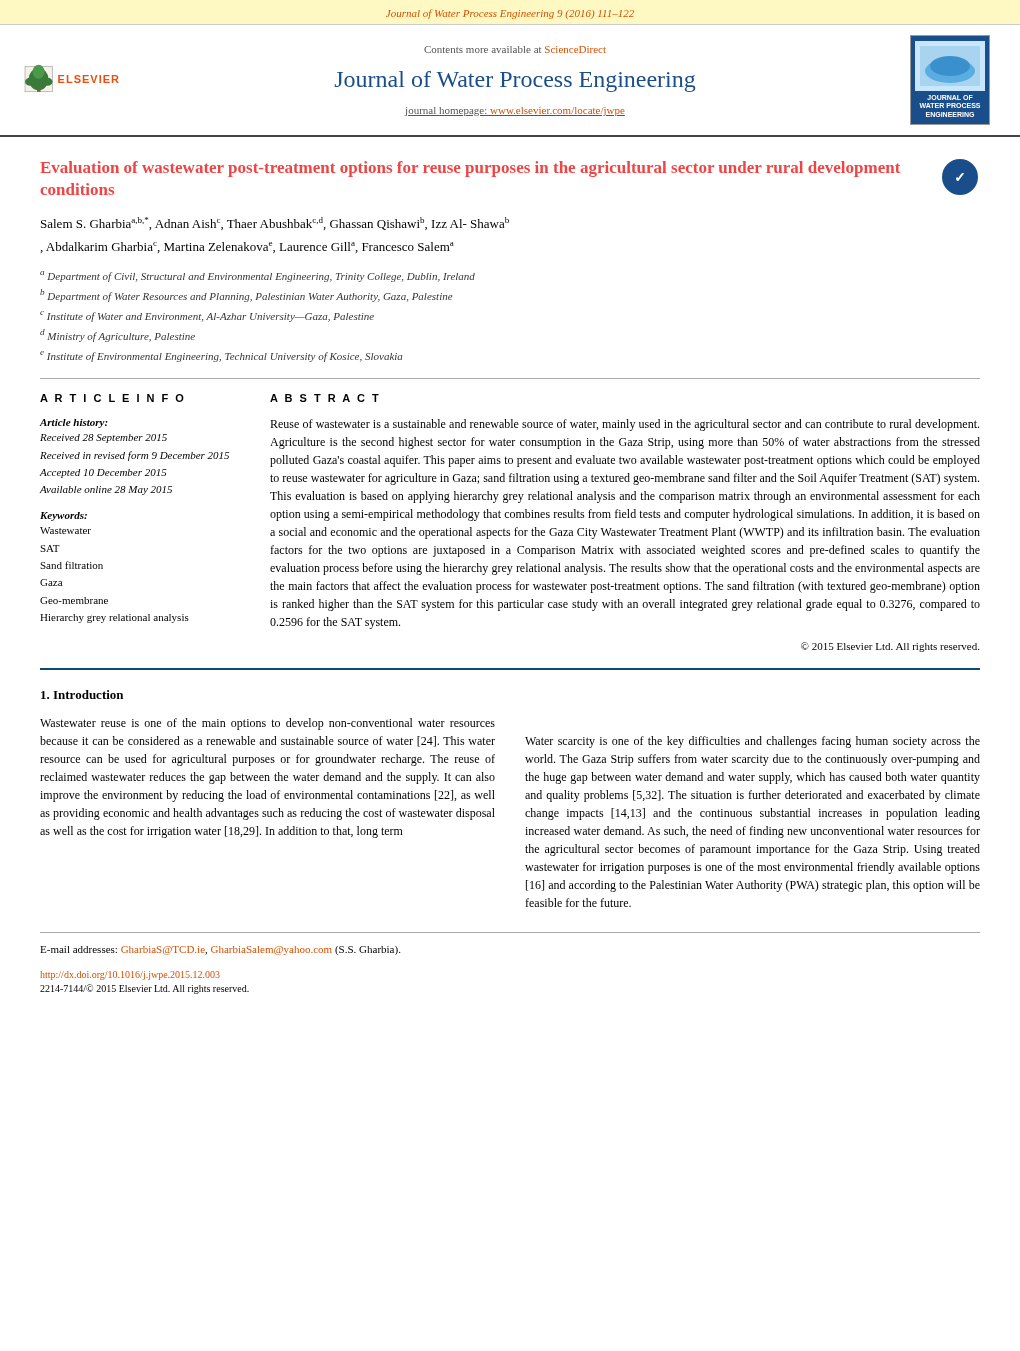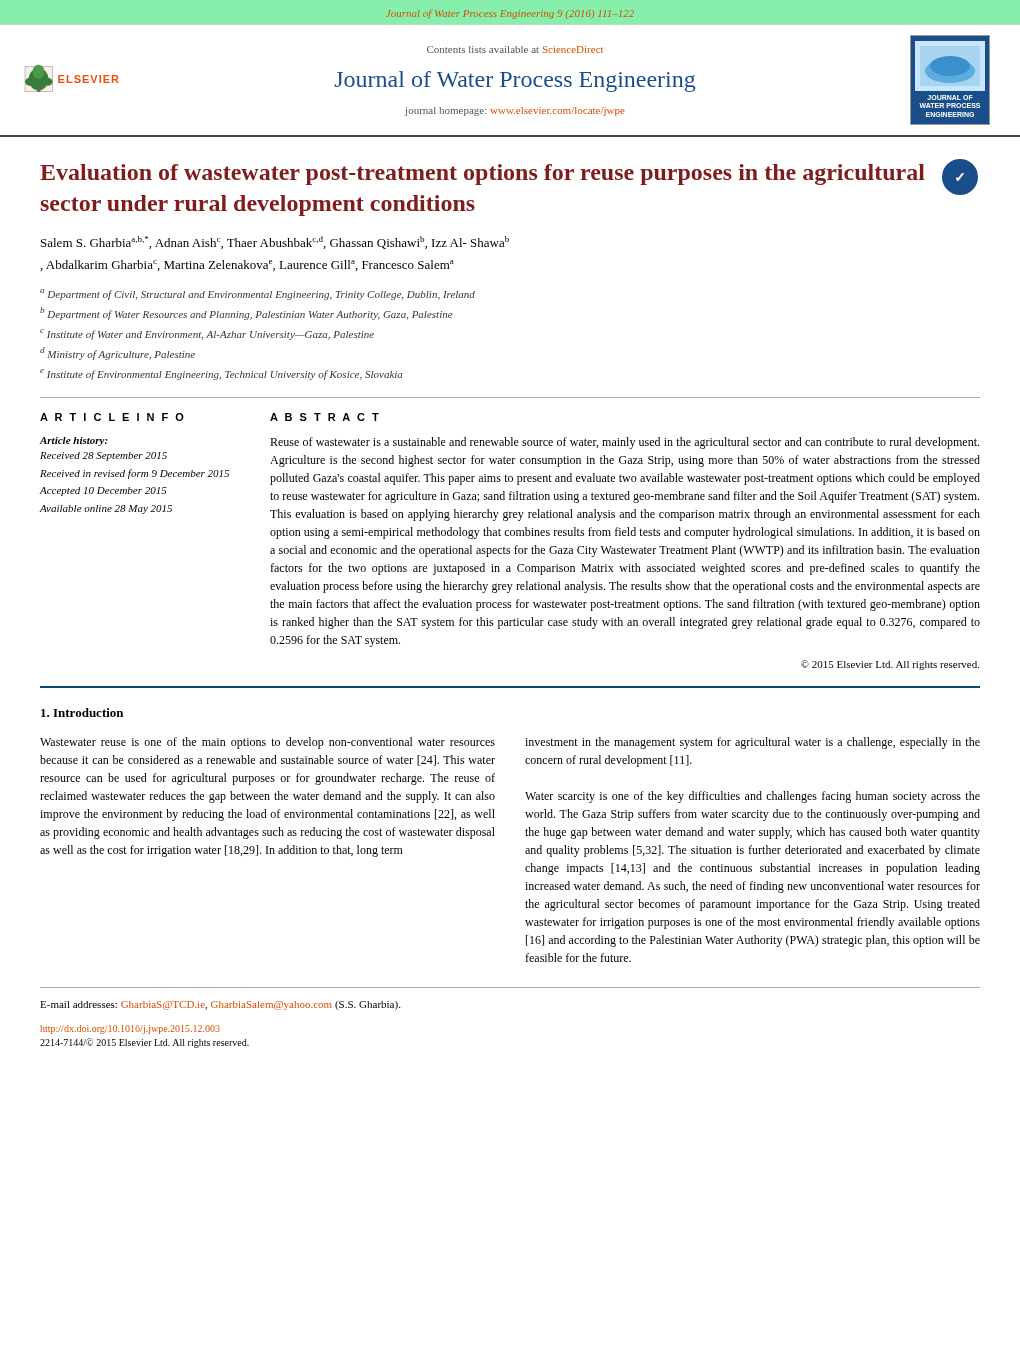--- a/index.html
+++ b/index.html
@@ -8,21 +8,21 @@
       background: #fff;
       color: #000;
       width: 1020px;
       min-height: 1351px;
       font-size: 13px;
       line-height: 1.4;
     }
 
     
     .top-banner {
-      background: #86efac;
+      background: #fef9c3;
       border-bottom: 1px solid #ccc;
       padding: 4px 0 2px 0;
       text-align: center;
     }
     .top-banner .journal-link {
       color: #d44f00;
       font-size: 11px;
       font-style: italic;
     }
 
@@ -65,20 +65,21 @@
     .journal-title-main {
       font-size: 24px;
       font-weight: normal;
       color: #1a4e8a;
       font-family: 'Times New Roman', serif;
       margin-bottom: 6px;
     }
     .header-center .homepage-line {
       font-size: 11px;
       color: #555;
+      text-decoration: underline;
     }
     .header-center .homepage-link {
       color: #d44f00;
     }
     .header-right {
       width: 90px;
       flex-shrink: 0;
     }
     .journal-thumbnail {
       width: 80px;
@@ -115,23 +116,23 @@
     }
 
     
     .article-title-section {
       display: flex;
       align-items: flex-start;
       margin-bottom: 12px;
     }
     .article-title {
       flex: 1;
-      font-size: 24px;
-      font-weight: bold;
-      color: #7f1d1d;
+      font-size: 17px;
+      font-weight: bold;
+      color: #ef4444;
       line-height: 1.3;
       font-family: 'Times New Roman', serif;
     }
     .crossmark-badge {
       width: 40px;
       height: 40px;
       margin-left: 15px;
       flex-shrink: 0;
       display: flex;
       align-items: center;
@@ -303,21 +304,21 @@
         <ellipse cx="37" cy="30" rx="20" ry="22" fill="#3a7a3a"></ellipse>
         <ellipse cx="20" cy="35" rx="10" ry="8" fill="#3a7a3a"></ellipse>
         <ellipse cx="55" cy="35" rx="10" ry="8" fill="#3a7a3a"></ellipse>
         <ellipse cx="37" cy="15" rx="12" ry="14" fill="#4a9a4a"></ellipse>
       </svg>
       <span class="elsevier-text">ELSEVIER</span>
     </div>
   </div>
   <div class="header-center">
     <div class="sciencedirect-line">
-      <span>Contents lists available at </span><span class="sciencedirect-link">ScienceDirect</span>
+      <span>Contents more available at </span><span class="sciencedirect-link">ScienceDirect</span>
     </div>
     <div class="journal-title-main">Journal of Water Process Engineering</div>
     <div class="homepage-line">
       <span>journal homepage: </span><span class="homepage-link">www.elsevier.com/locate/jwpe</span>
     </div>
   </div>
   <div class="header-right">
     <div class="journal-thumbnail">
       <div class="journal-thumb-inner">
         <svg width="60" height="40" viewBox="0 0 60 40">
@@ -374,20 +375,29 @@
 
     <div class="article-info-col">
       <div class="section-heading">A R T I C L E   I N F O</div>
       <div class="article-history">
         <div class="history-label">Article history:</div>
         <div class="history-item">Received 28 September 2015</div>
         <div class="history-item">Received in revised form 9 December 2015</div>
         <div class="history-item">Accepted 10 December 2015</div>
         <div class="history-item">Available online 28 May 2015</div>
       </div>
+      <div class="keywords-section">
+        <div class="keywords-label">Keywords:</div>
+        <div class="keyword-item">Wastewater</div>
+        <div class="keyword-item">SAT</div>
+        <div class="keyword-item">Sand filtration</div>
+        <div class="keyword-item">Gaza</div>
+        <div class="keyword-item">Geo-membrane</div>
+        <div class="keyword-item">Hierarchy grey relational analysis</div>
+      </div>
     </div>
 
     <div class="abstract-col">
       <div class="section-heading">A B S T R A C T</div>
       <div class="abstract-text">Reuse of wastewater is a sustainable and renewable source of water, mainly used in the agricultural sector and can contribute to rural development. Agriculture is the second highest sector for water consumption in the Gaza Strip, using more than 50% of water abstractions from the stressed polluted Gaza's coastal aquifer. This paper aims to present and evaluate two available wastewater post-treatment options which could be employed to reuse wastewater for agriculture in Gaza; sand filtration using a textured geo-membrane sand filter and the Soil Aquifer Treatment (SAT) system. This evaluation is based on applying hierarchy grey relational analysis and the comparison matrix through an environmental assessment for each option using a semi-empirical methodology that combines results from field tests and computer hydrological simulations. In addition, it is based on a social and economic and the operational aspects for the Gaza City Wastewater Treatment Plant (WWTP) and its infiltration basin. The evaluation factors for the two options are juxtaposed in a Comparison Matrix with associated weighted scores and pre-defined scales to quantify the evaluation process before using the hierarchy grey relational analysis. The results show that the operational costs and the environmental aspects are the main factors that affect the evaluation process for wastewater post-treatment options. The sand filtration (with textured geo-membrane) option is ranked higher than the SAT system for this particular case study with an overall integrated grey relational grade equal to 0.3276, compared to 0.2596 for the SAT system.</div>
       <div class="copyright-line">© 2015 Elsevier Ltd. All rights reserved.</div>
     </div>
   </div>
 
   <div class="intro-section">
@@ -395,23 +405,20 @@
       <span>1.</span>
       <span>Introduction</span>
     </div>
     <div class="intro-two-col">
       <div class="intro-col">
         <p>
           Wastewater reuse is one of the main options to develop non-conventional water resources because it can be considered as a renewable and sustainable source of water [24]. This water resource can be used for agricultural purposes or for groundwater recharge. The reuse of reclaimed wastewater reduces the gap between the water demand and the supply. It can also improve the environment by reducing the load of environmental contaminations [22], as well as providing economic and health advantages such as reducing the cost of wastewater disposal as well as the cost for irrigation water [18,29]. In addition to that, long term
         </p>
       </div>
       <div class="intro-col">
-        <p>
-          investment in the management system for agricultural water is a challenge, especially in the concern of rural development [11].
-        </p>
         <br>
         <p>
           Water scarcity is one of the key difficulties and challenges facing human society across the world. The Gaza Strip suffers from water scarcity due to the continuously over-pumping and the huge gap between water demand and water supply, which has caused both water quantity and quality problems [5,32]. The situation is further deteriorated and exacerbated by climate change impacts [14,13] and the continuous substantial increases in population leading increased water demand. As such, the need of finding new unconventional water resources for the agricultural sector becomes of paramount importance for the Gaza Strip. Using treated wastewater for irrigation purposes is one of the most environmental friendly available options [16] and according to the Palestinian Water Authority (PWA) strategic plan, this option will be feasible for the future.
         </p>
       </div>
     </div>
   </div>
 
   <div class="footnotes-section">
     <div>

